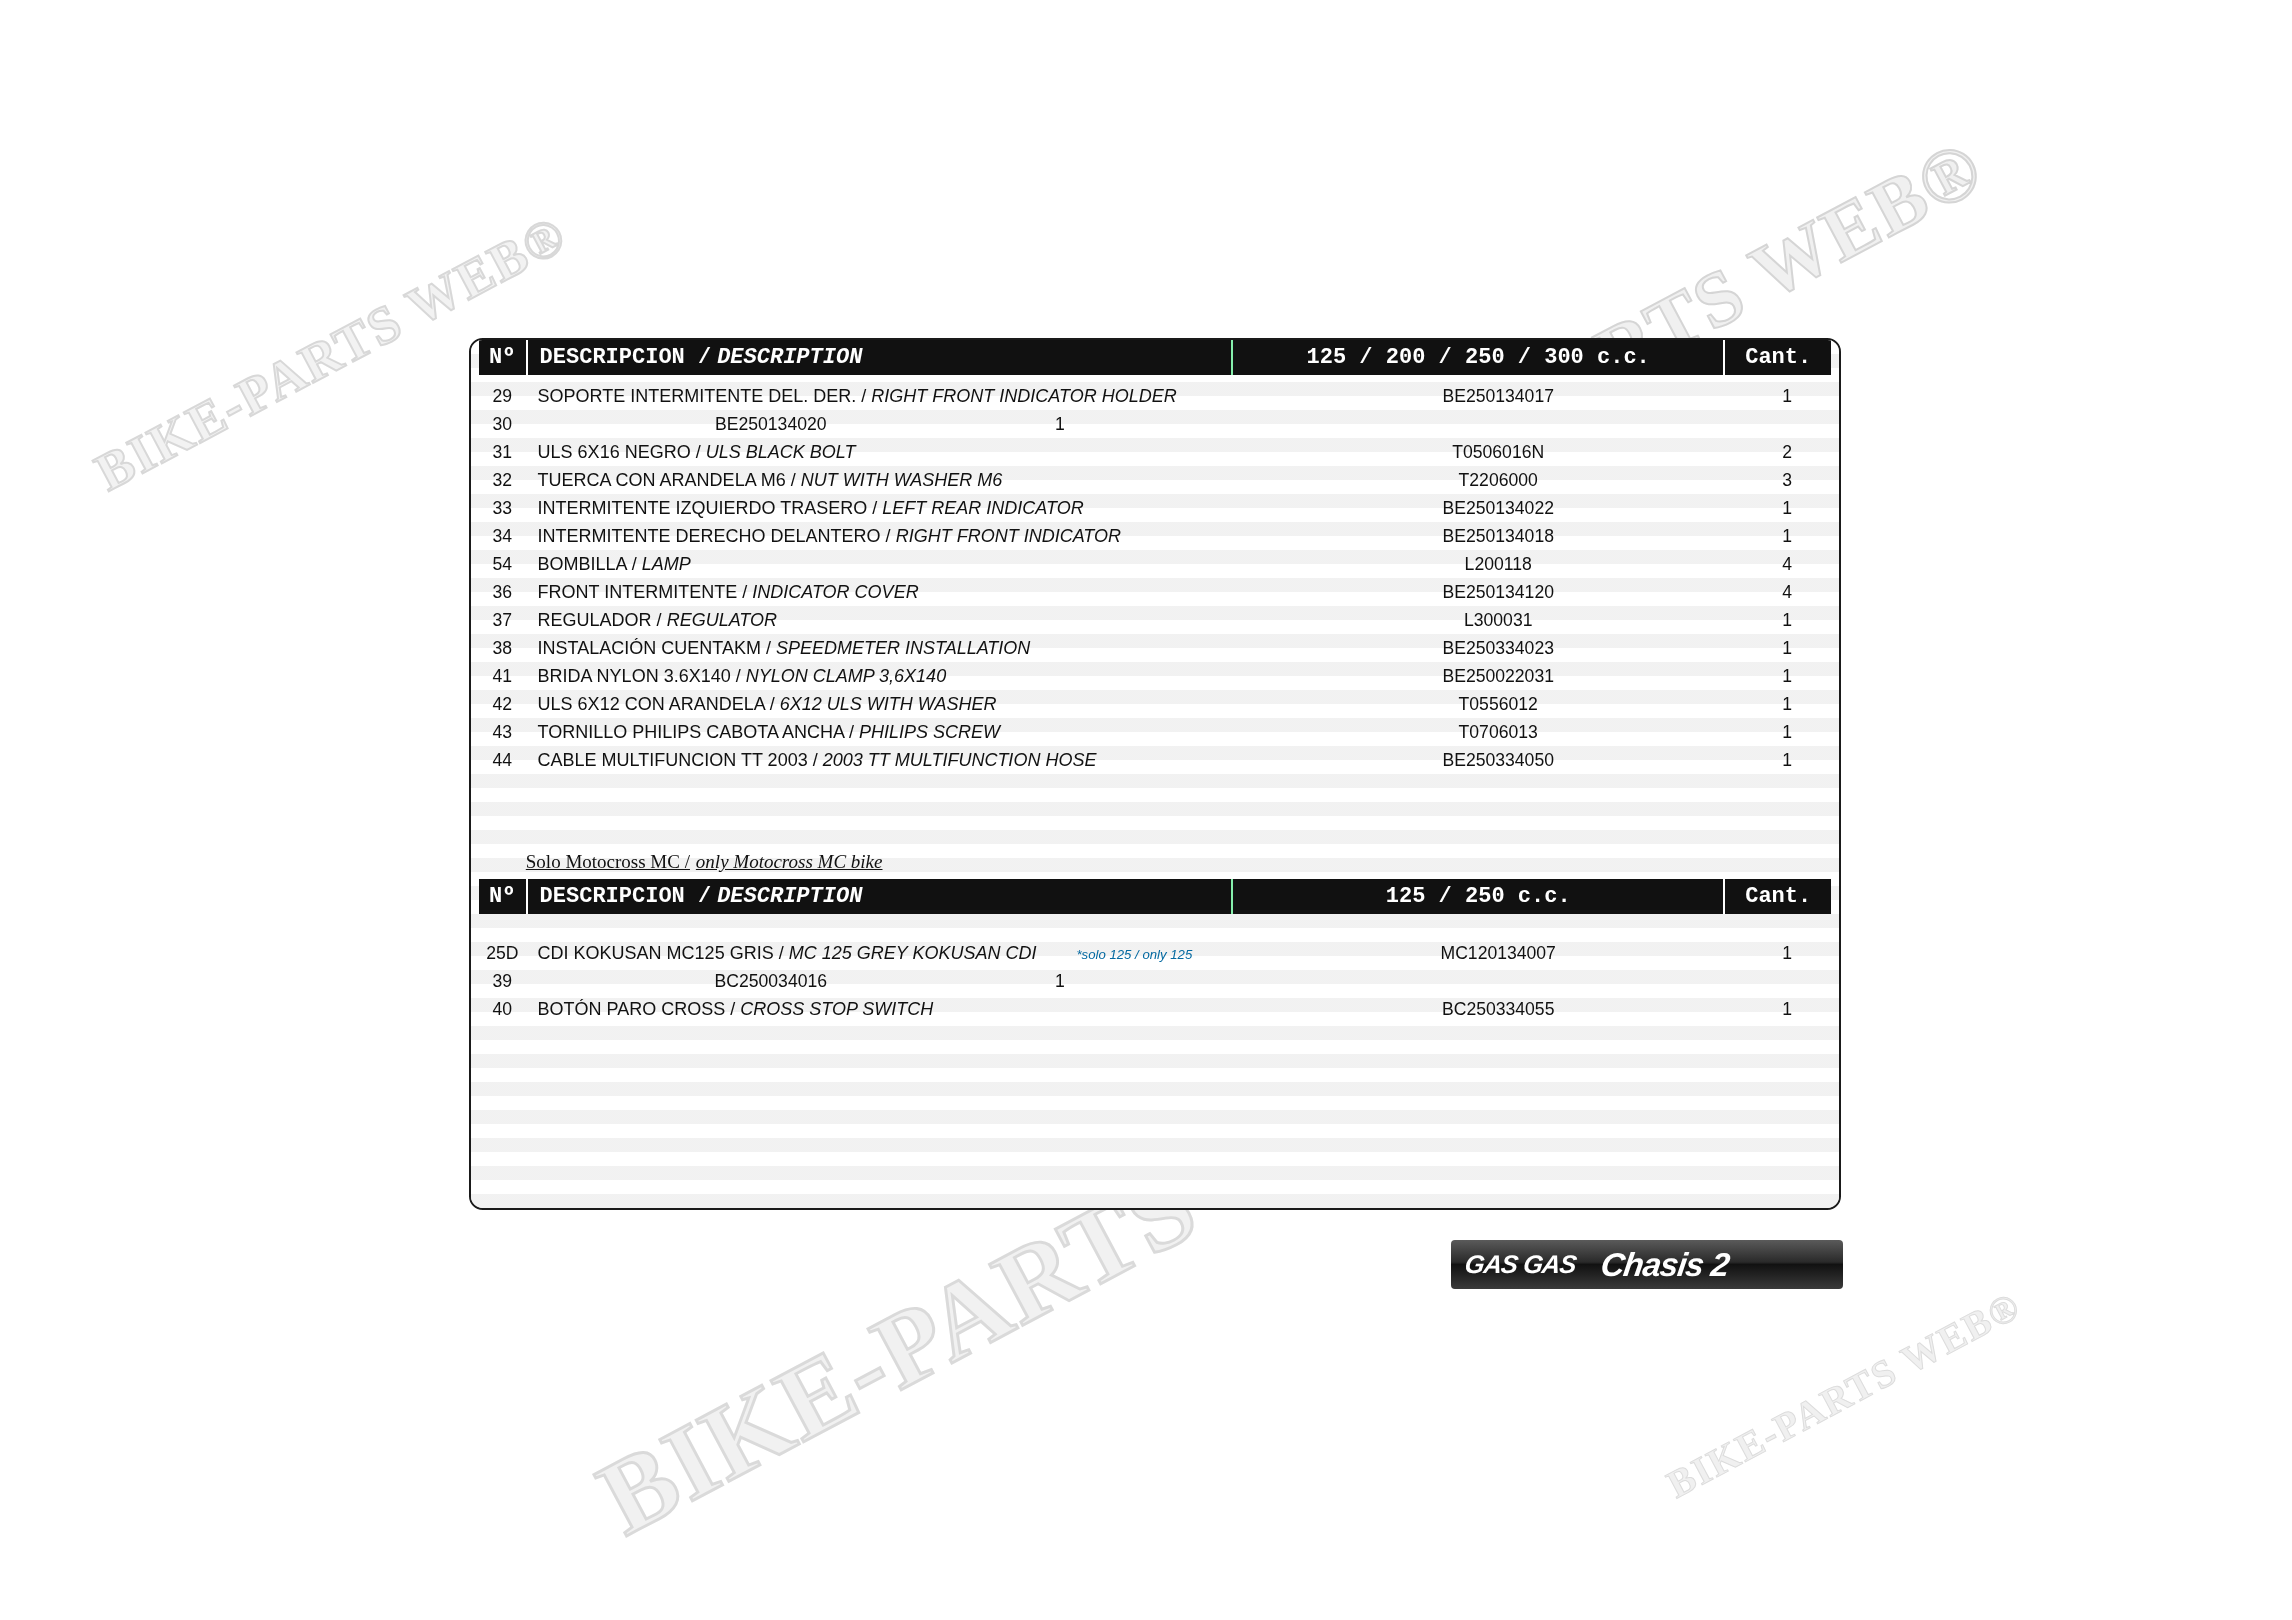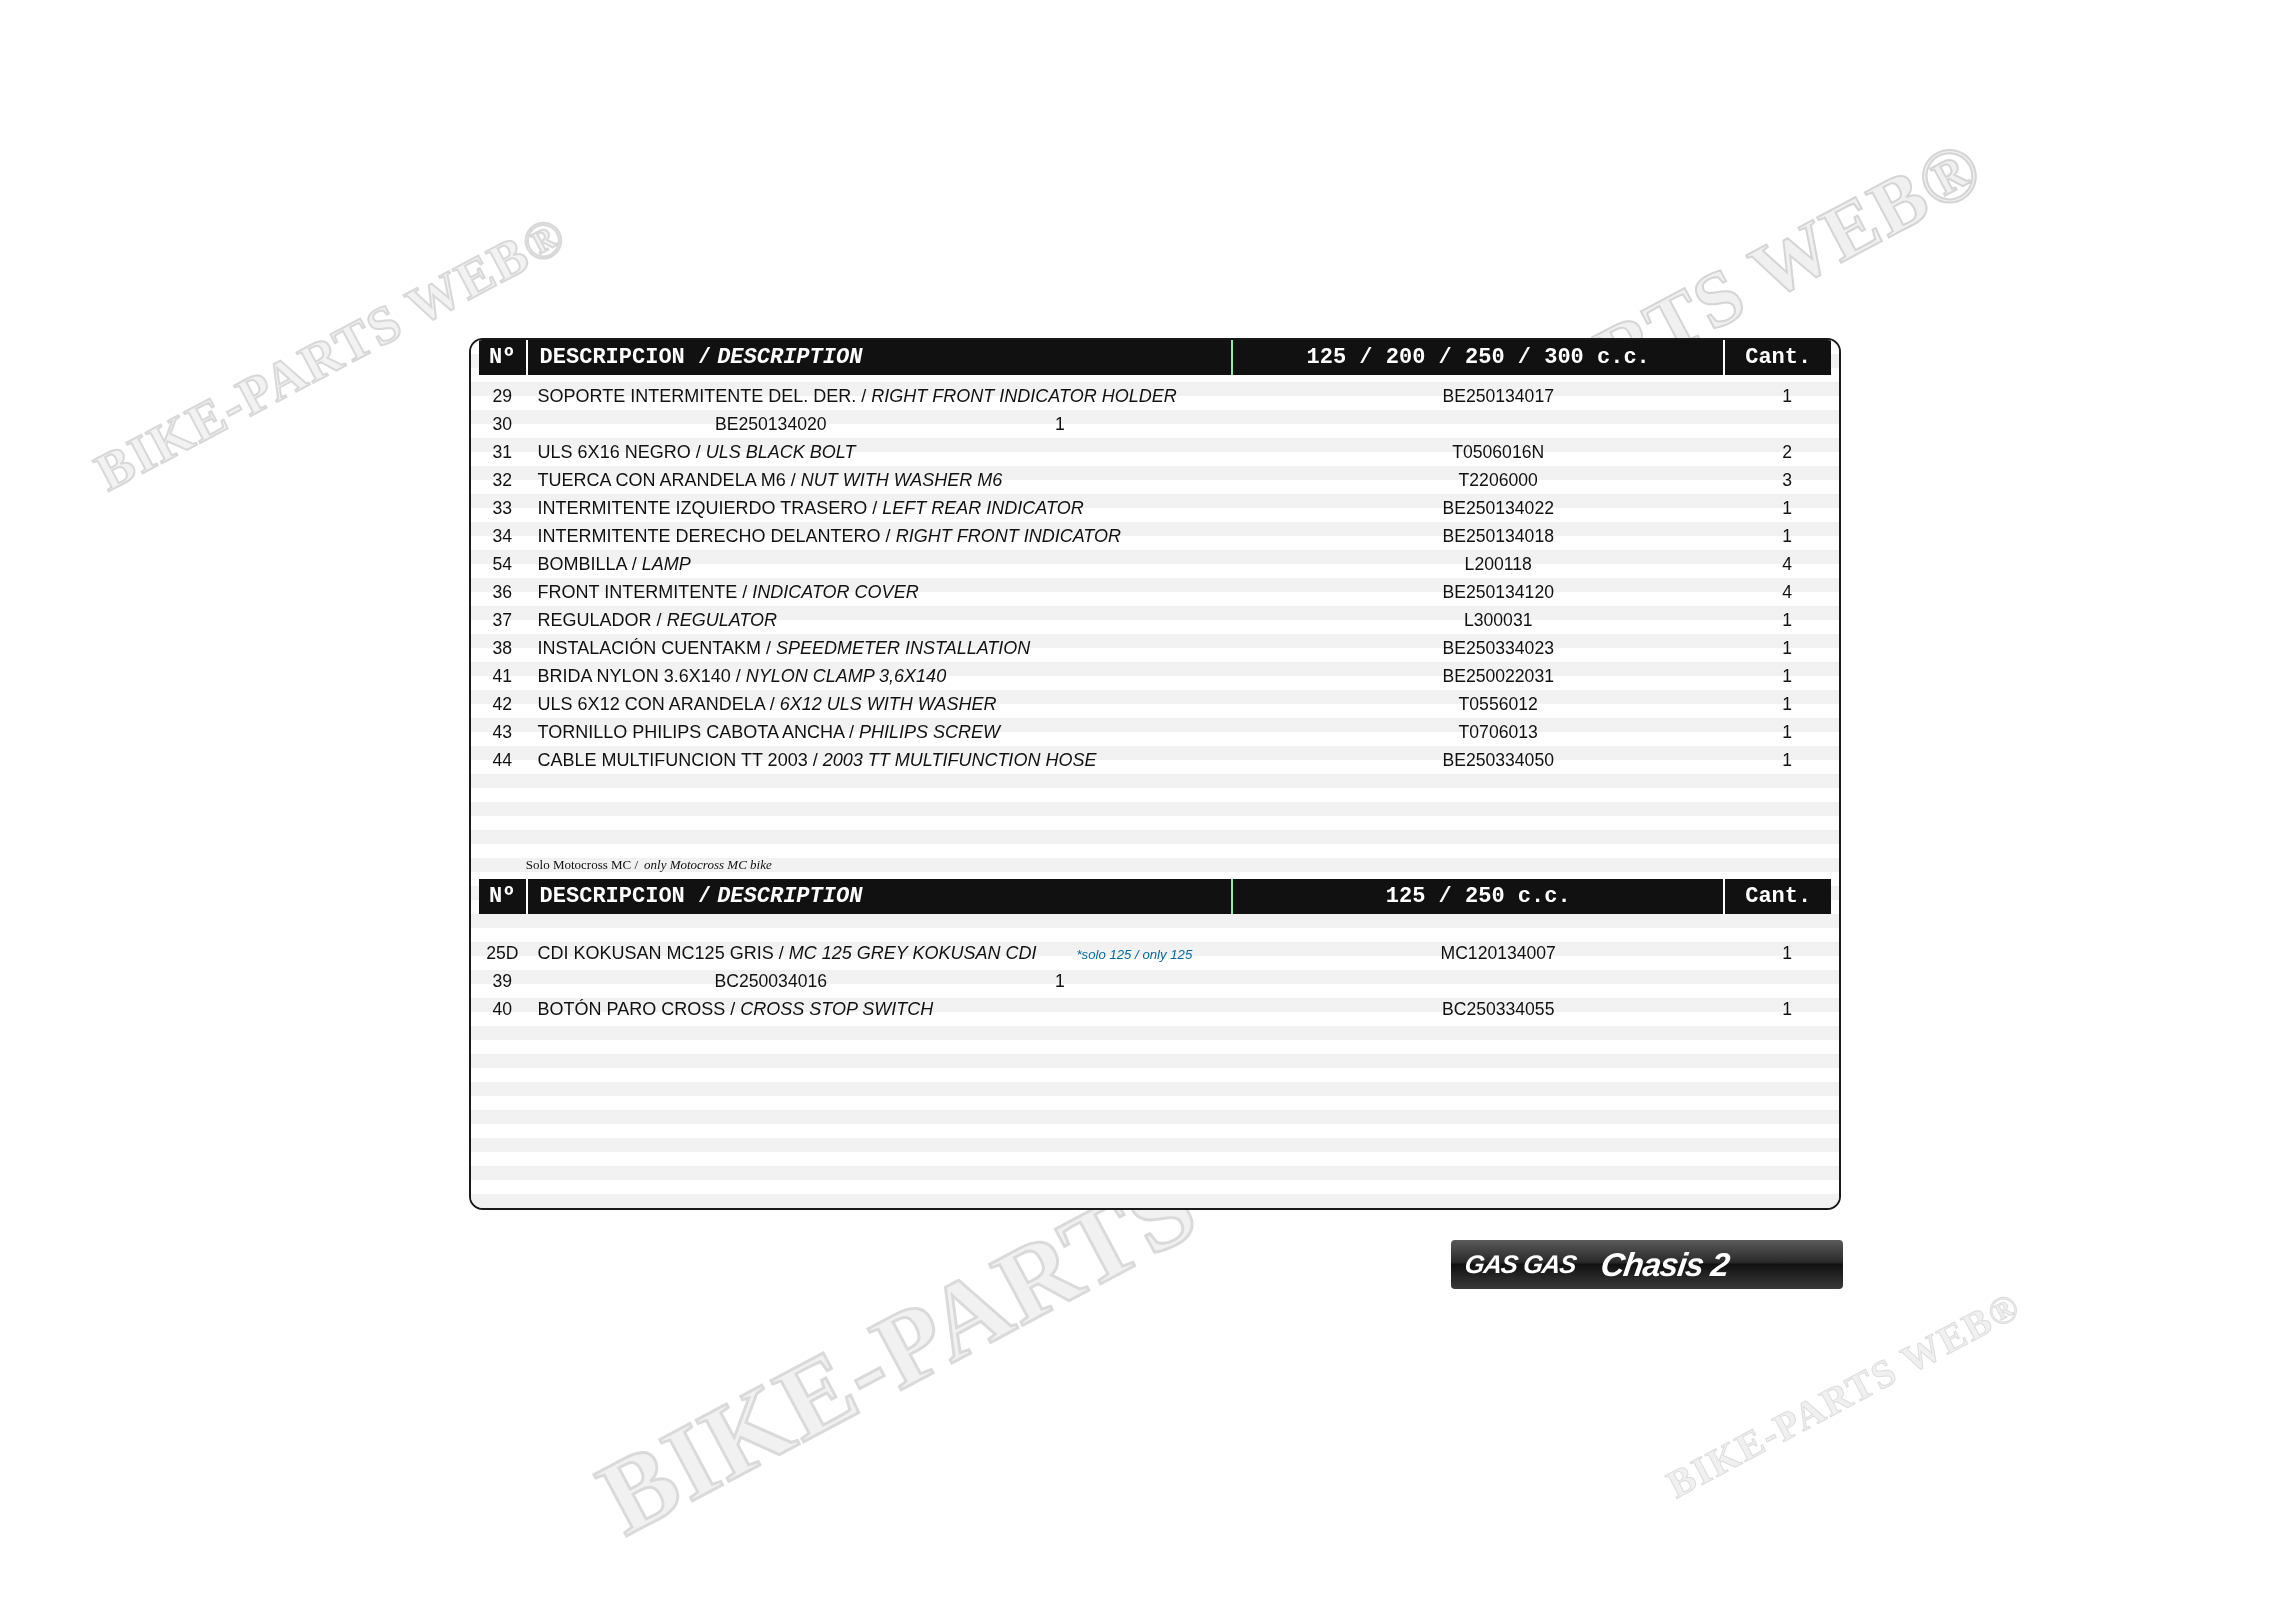--- a/index.html
+++ b/index.html
@@ -183,22 +183,23 @@
   .spacer-note {
     margin: 0 7.8px;
     height: 39px;
     display: flex;
     align-items: flex-end;
     padding-left: 47px;
     box-sizing: border-box;
   }
   .spacer-note span {
     font-family: "Liberation Serif", serif;
-    font-size: 13px;
+    font-size: 19px;
     color: #111;
+    text-decoration: underline;
   }
   .spacer-note .en { font-style: italic; }
 
   .gap-block { height: 59px; }
 
   .filler { height: 314px; }
 
   
   .logo-badge {
     position: absolute;

